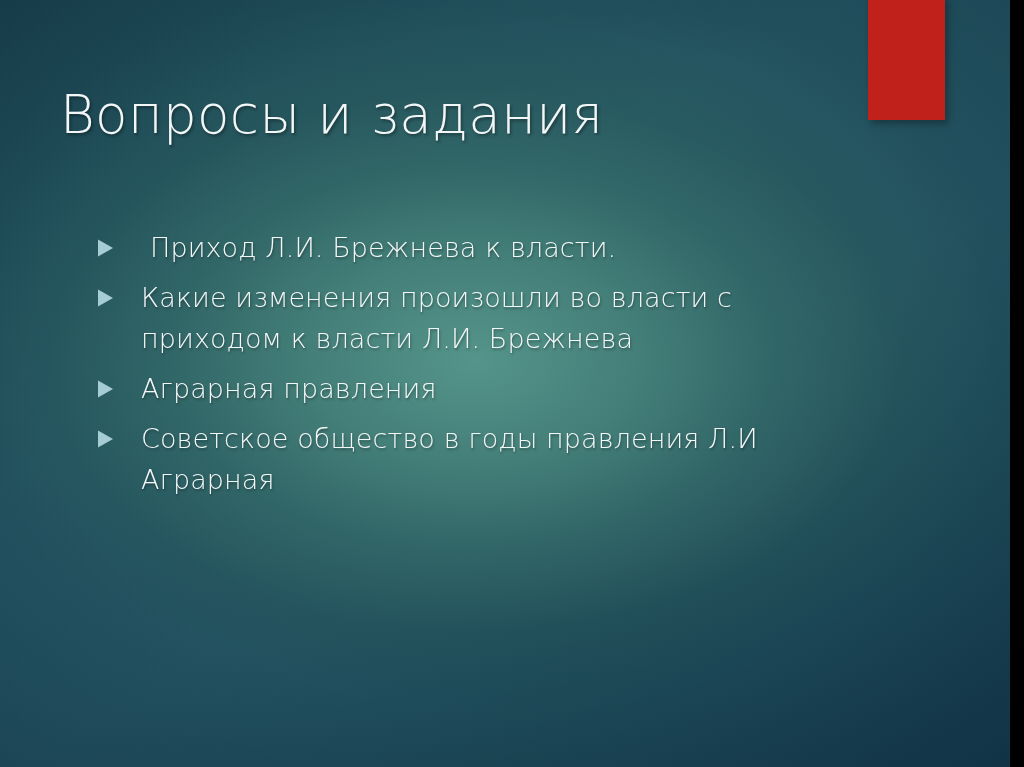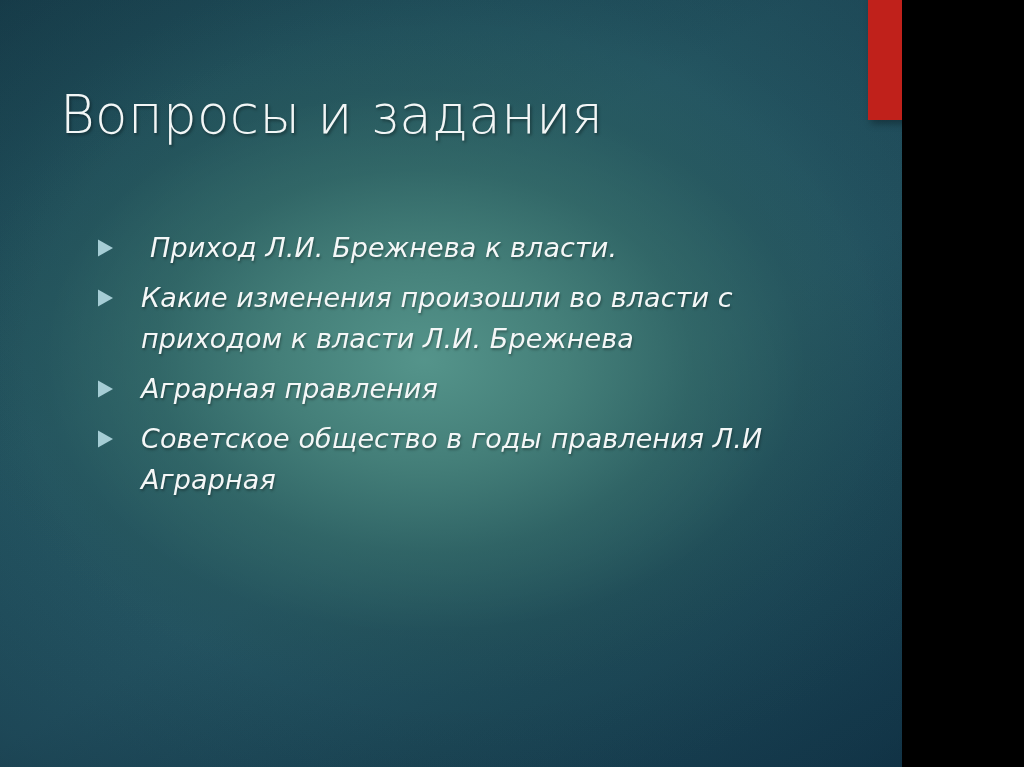--- a/index.html
+++ b/index.html
@@ -10,21 +10,21 @@
   }
   body {
     width: 1024px;
     height: 767px;
     overflow: hidden;
   }
 
   
   .slide {
     position: relative;
-    width: 902px;
+    width: 1010px;
     height: 767px;
     overflow: hidden;
     font-family: "Liberation Sans", "DejaVu Sans", sans-serif;
     
     background-color: #1b4456;
     background-image:
       radial-gradient(ellipse 62% 52% at 47% 47%,
           rgba(86,150,140,0.96) 0%,
           rgba(72,132,124,0.86) 26%,
           rgba(55,110,106,0.60) 48%,
@@ -95,21 +95,20 @@
     margin: 0;
     padding: 0;
     list-style: none;
   }
   .bullet-item {
     position: relative;
     display: flex;
     align-items: flex-start;
     padding: 0 0 0 0;
     margin: 0 0 9px 0;
-    font-style: italic;
   }
   .bullet-item:last-child { margin-bottom: 0; }
 
   .bullet-marker {
     flex: 0 0 auto;
     width: 45px;
     padding-top: 11px;
     line-height: 0;
   }
   .bullet-marker svg { display: block; }

